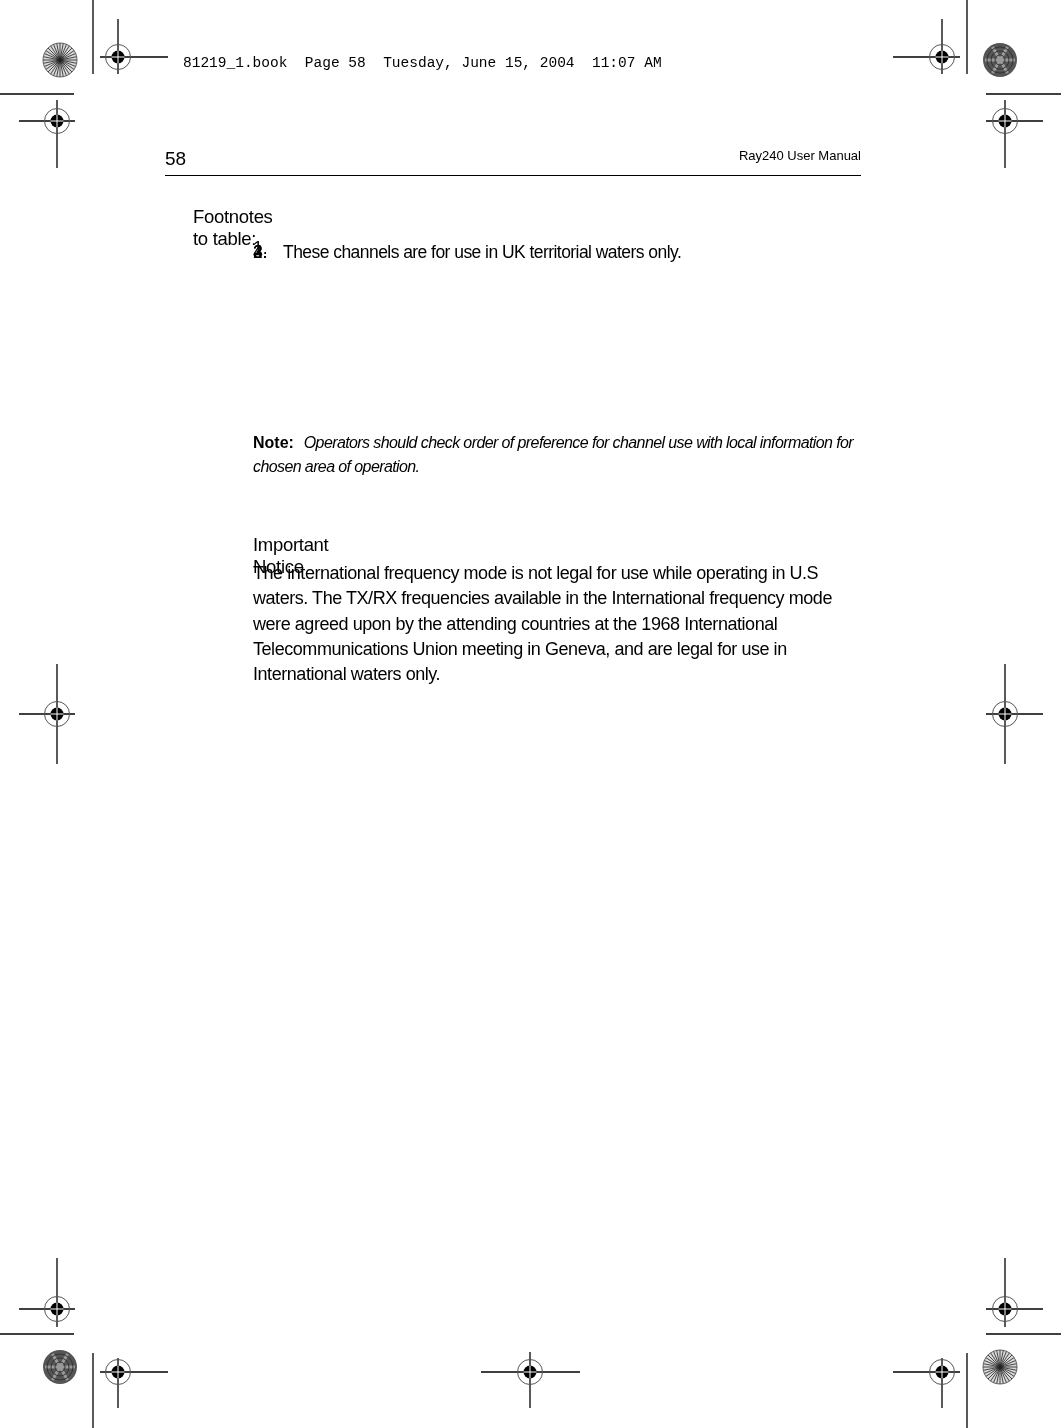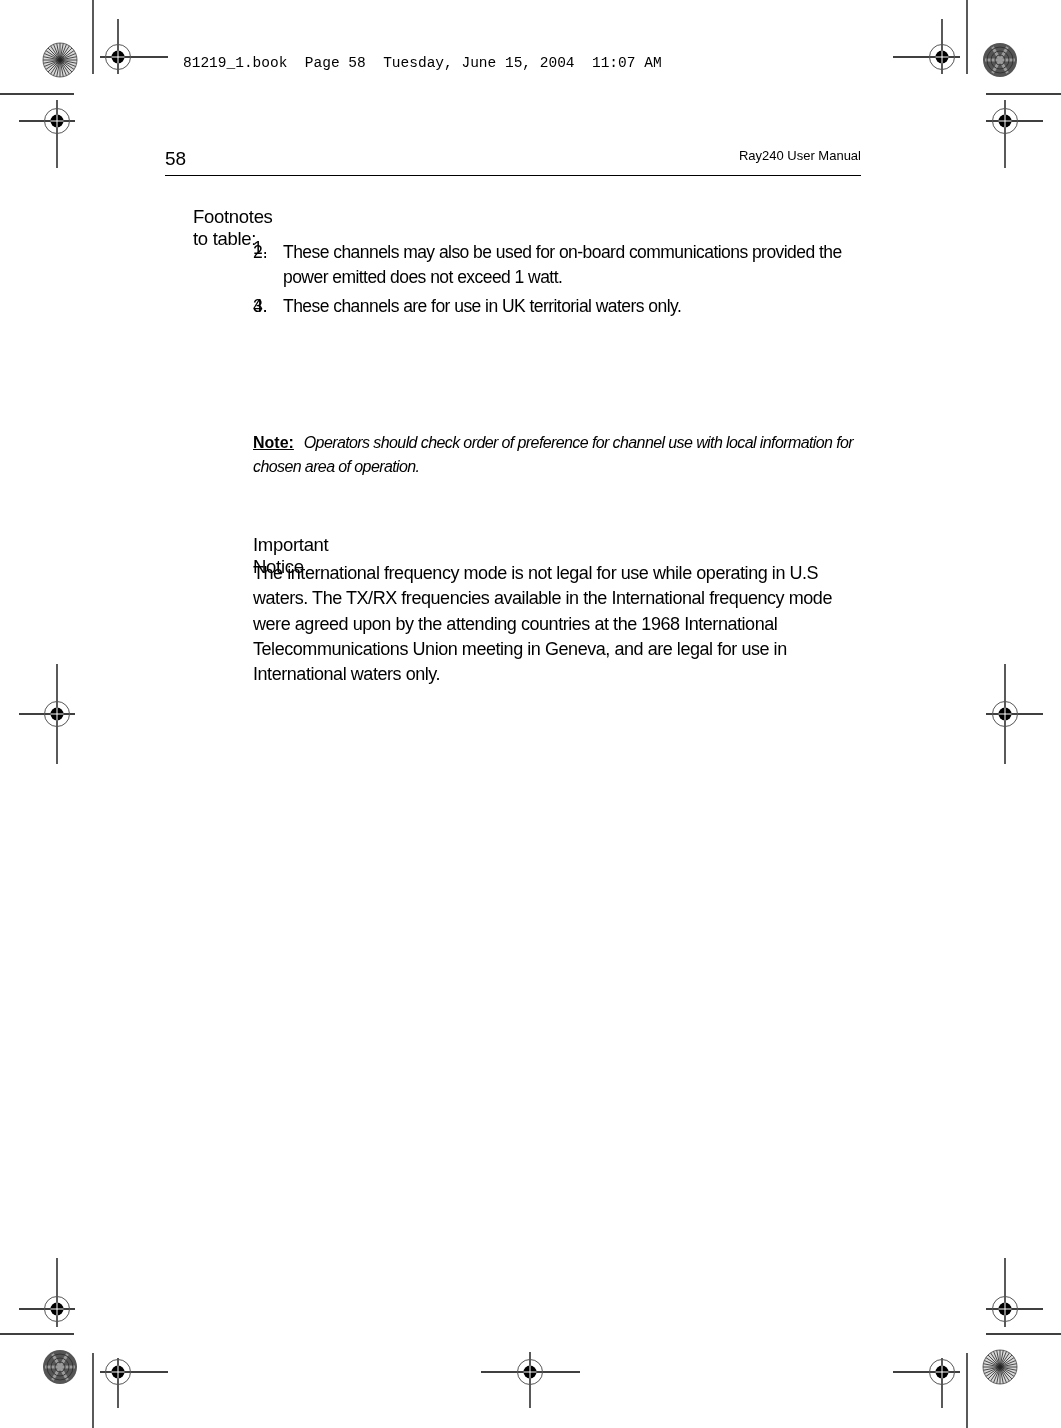--- a/index.html
+++ b/index.html
@@ -17,21 +17,21 @@
   .page-num { position: absolute; left: 0; top: 2px; font-size: 19px; text-align: right; }
   .running-title { position: absolute; right: 0; top: 2px; font-size: 13px; }
   .header-rule { position: absolute; left: 0; top: 29px; width: 696px; height: 1px; background: #000; }
 
   .content { position: absolute; left: 0; top: 0; }
   .fn-title { position: absolute; left: 193px; top: 206px; font-size: 18.5px; letter-spacing: -0.3px; }
   .fn-list { position: absolute; left: 253px; top: 236px; width: 610px; margin: 0; padding: 0; list-style: none; }
   .fn-item { position: relative; padding-left: 30px; font-size: 17.5px; line-height: 25px; margin-bottom: 4px; letter-spacing: -0.55px; }
   .fn-num { position: absolute; left: 0; top: 0; letter-spacing: 0; }
   .note { position: absolute; left: 253px; top: 431px; width: 610px; font-size: 16px; line-height: 24px; letter-spacing: -0.6px; }
-  .note-label { font-weight: bold; font-style: normal; letter-spacing: 0; margin-right: 6px; text-decoration: underline; }
+  .note-label { font-weight: bold; font-style: normal; letter-spacing: 0; margin-right: 6px; }
   .note-text { font-style: italic; }
   .notice-title { position: absolute; left: 253px; top: 534px; font-size: 18.5px; font-weight: normal; letter-spacing: -0.3px; }
   .notice-body { position: absolute; left: 253px; top: 561px; width: 600px; font-size: 18px; line-height: 25.3px; letter-spacing: -0.45px; }
 </style>
 </head>
 <body>
 
 <svg class="marks" width="1061" height="1428" viewBox="0 0 1061 1428" xmlns="http://www.w3.org/2000/svg">
   <defs>
     <g id="reg">
@@ -140,21 +140,20 @@
 
 <div class="content">
   <div class="fn-title">Footnotes to table:</div>
 
   <ol class="fn-list">
     <li class="fn-item">
       <span class="fn-num">1.</span>
     </li>
     <li class="fn-item">
       <span class="fn-num">2.</span>
-      <span>These channels may also be used for on-board communications provided the power emitted does not exceed 1 watt.</span>
     </li>
     <li class="fn-item">
       <span class="fn-num">3.</span>
     </li>
     <li class="fn-item">
       <span class="fn-num">4.</span>
       <span>These channels are for use in UK territorial waters only.</span>
     </li>
   </ol>
 

